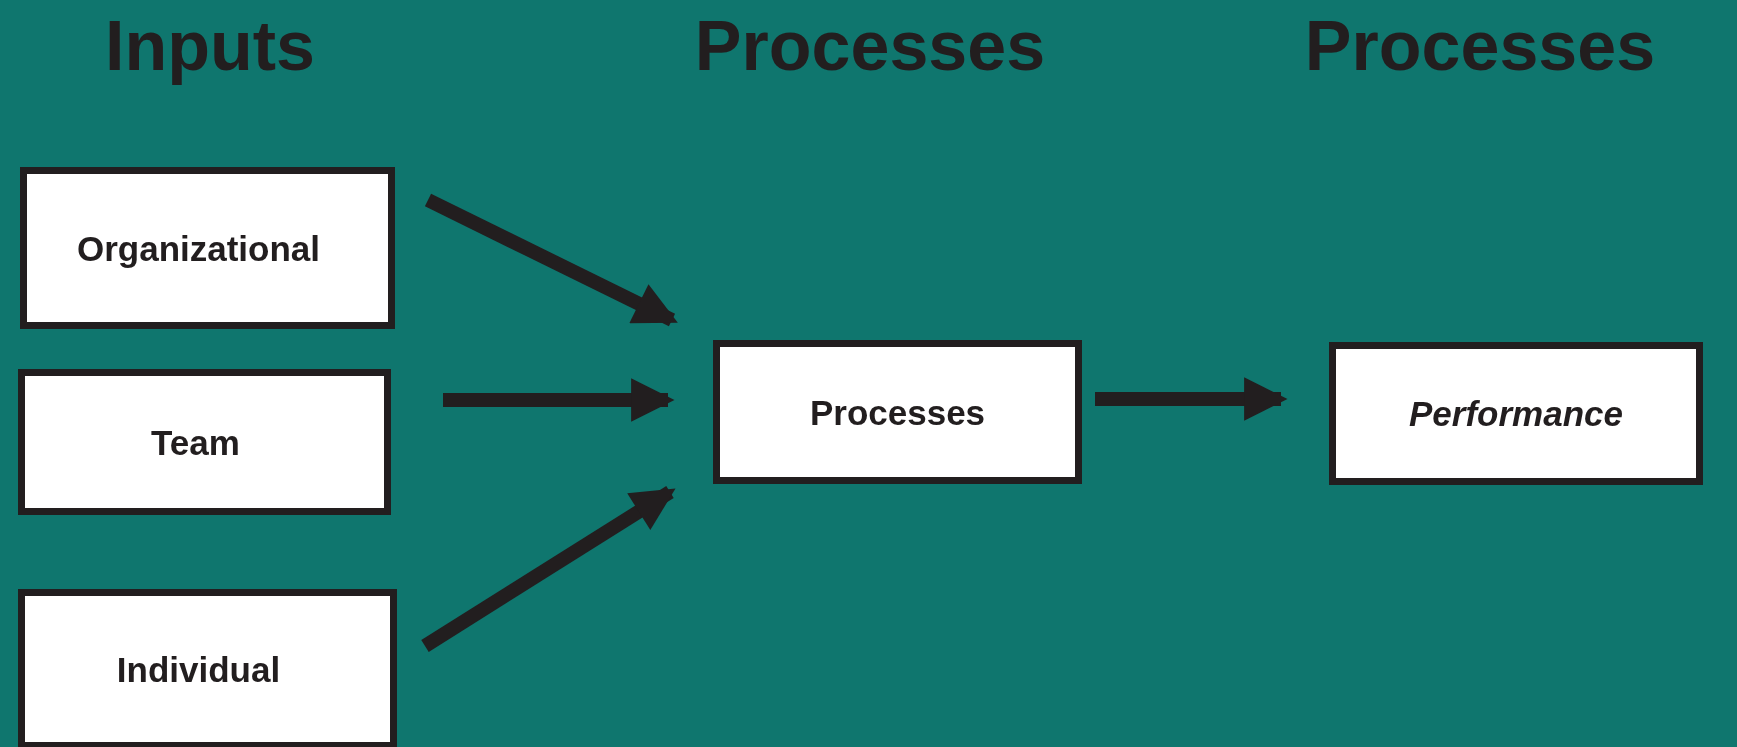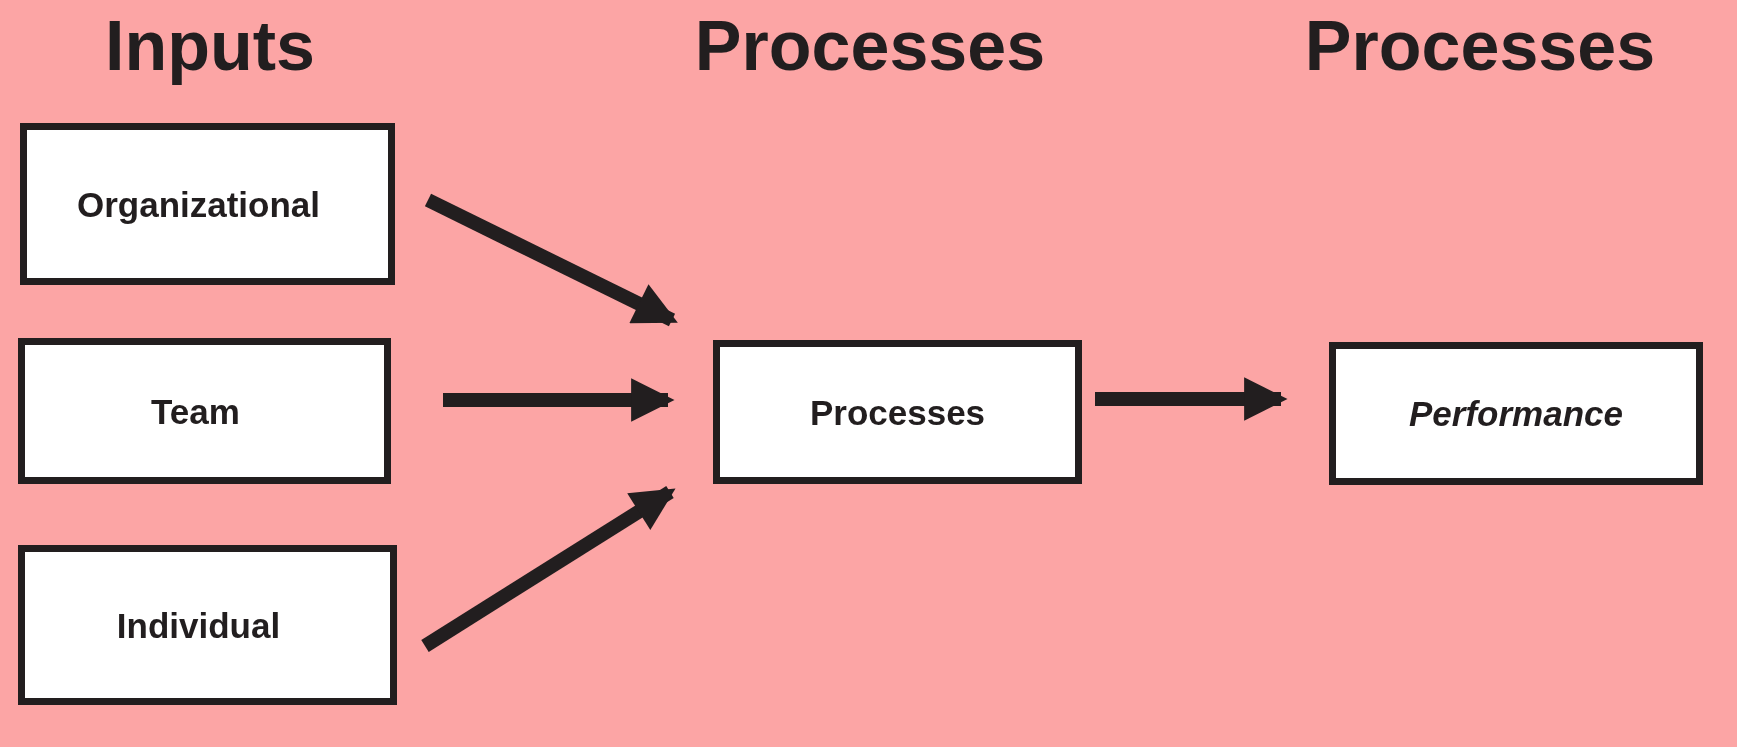--- a/index.html
+++ b/index.html
@@ -4,21 +4,21 @@
 <style>
   html, body {
     margin: 0;
     padding: 0;
     background: #ffffff;
   }
   .canvas {
     position: relative;
     width: 1737px;
     height: 747px;
-    background: #fca5a5;
+    background: #0f766e;
     font-family: "Liberation Sans", sans-serif;
     color: #221e1f;
     overflow: hidden;
   }
   .col-header {
     position: absolute;
     top: 11px;
     transform: translateX(-50%);
     font-size: 70px;
     font-weight: bold;
@@ -39,24 +39,24 @@
     align-items: center;
     justify-content: center;
   }
   .node .label {
     font-size: 35px;
     font-weight: bold;
     line-height: 1;
     white-space: nowrap;
   }
   
-  .node.shift-left { padding-right: 18px; }
+  .node.shift-left { padding-right: 18px; margin-top: 44px; }
 
   .box-organizational { left: 20px;   top: 123px; width: 375px; height: 162px; }
-  .box-team           { left: 18px;   top: 338px; width: 373px; height: 146px; }
+  .box-team           { left: 18px;   top: 325px; width: 373px; height: 146px; }
   .box-individual     { left: 18px;   top: 545px; width: 379px; height: 160px; }
   .box-processes      { left: 713px;  top: 340px; width: 369px; height: 144px; }
   .box-performance    { left: 1329px; top: 342px; width: 374px; height: 143px; font-style: italic; }
 
   .arrow-layer {
     position: absolute;
     left: 0; top: 0;
     width: 1737px;
     height: 747px;
     pointer-events: none;

